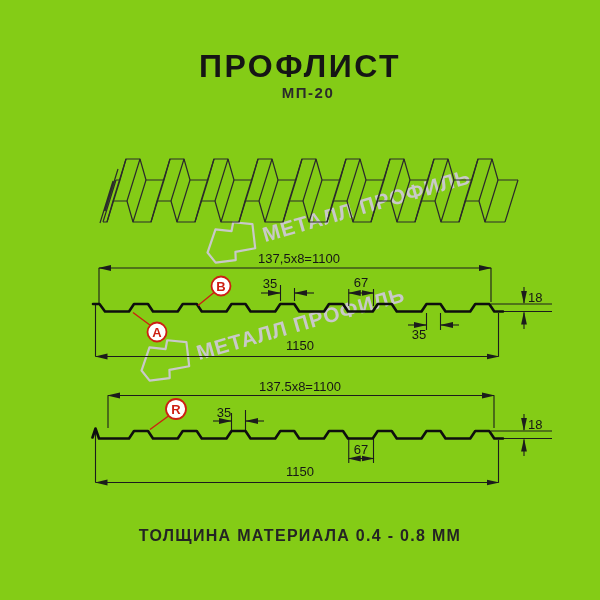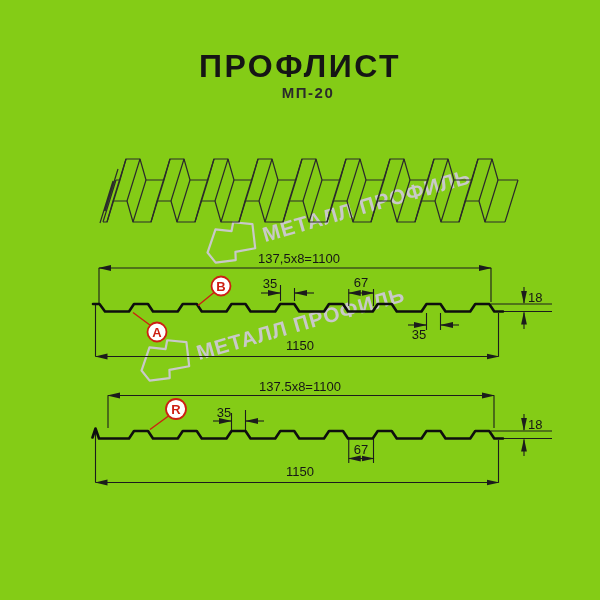--- a/index.html
+++ b/index.html
@@ -133,13 +133,14 @@
       <text class="dim" x="528" y="429" font-size="12">18</text>
 
       <path id="p2" class="prof" d="M92.5,437.5 L95.5,428.5 L99,438.5 L129,438.5 L134,431 L148,431 L153,438.5 L177.75,438.5 L182.75,431 L196.75,431 L201.75,438.5 L226.5,438.5 L231.5,431 L245.5,431 L250.5,438.5 L275.25,438.5 L280.25,431 L294.25,431 L299.25,438.5 L324,438.5 L329,431 L343,431 L348,438.5 L372.75,438.5 L377.75,431 L391.75,431 L396.75,438.5 L421.5,438.5 L426.5,431 L440.5,431 L445.5,438.5 L470.25,438.5 L475.25,431 L489.25,431 L494.25,438.5 L503,438.5"></path>
 
       <line class="red" x1="168.5" y1="416" x2="150" y2="429.5"></line>
       <circle class="redc" cx="176" cy="409" r="10"></circle>
       <text class="rl" x="176" y="413.5">R</text>
     </g>
   </svg>
 
+  <div class="footnote">ТОЛЩИНА МАТЕРИАЛА 0.4 - 0.8 ММ</div>
 </div>
 
 </body></html>

